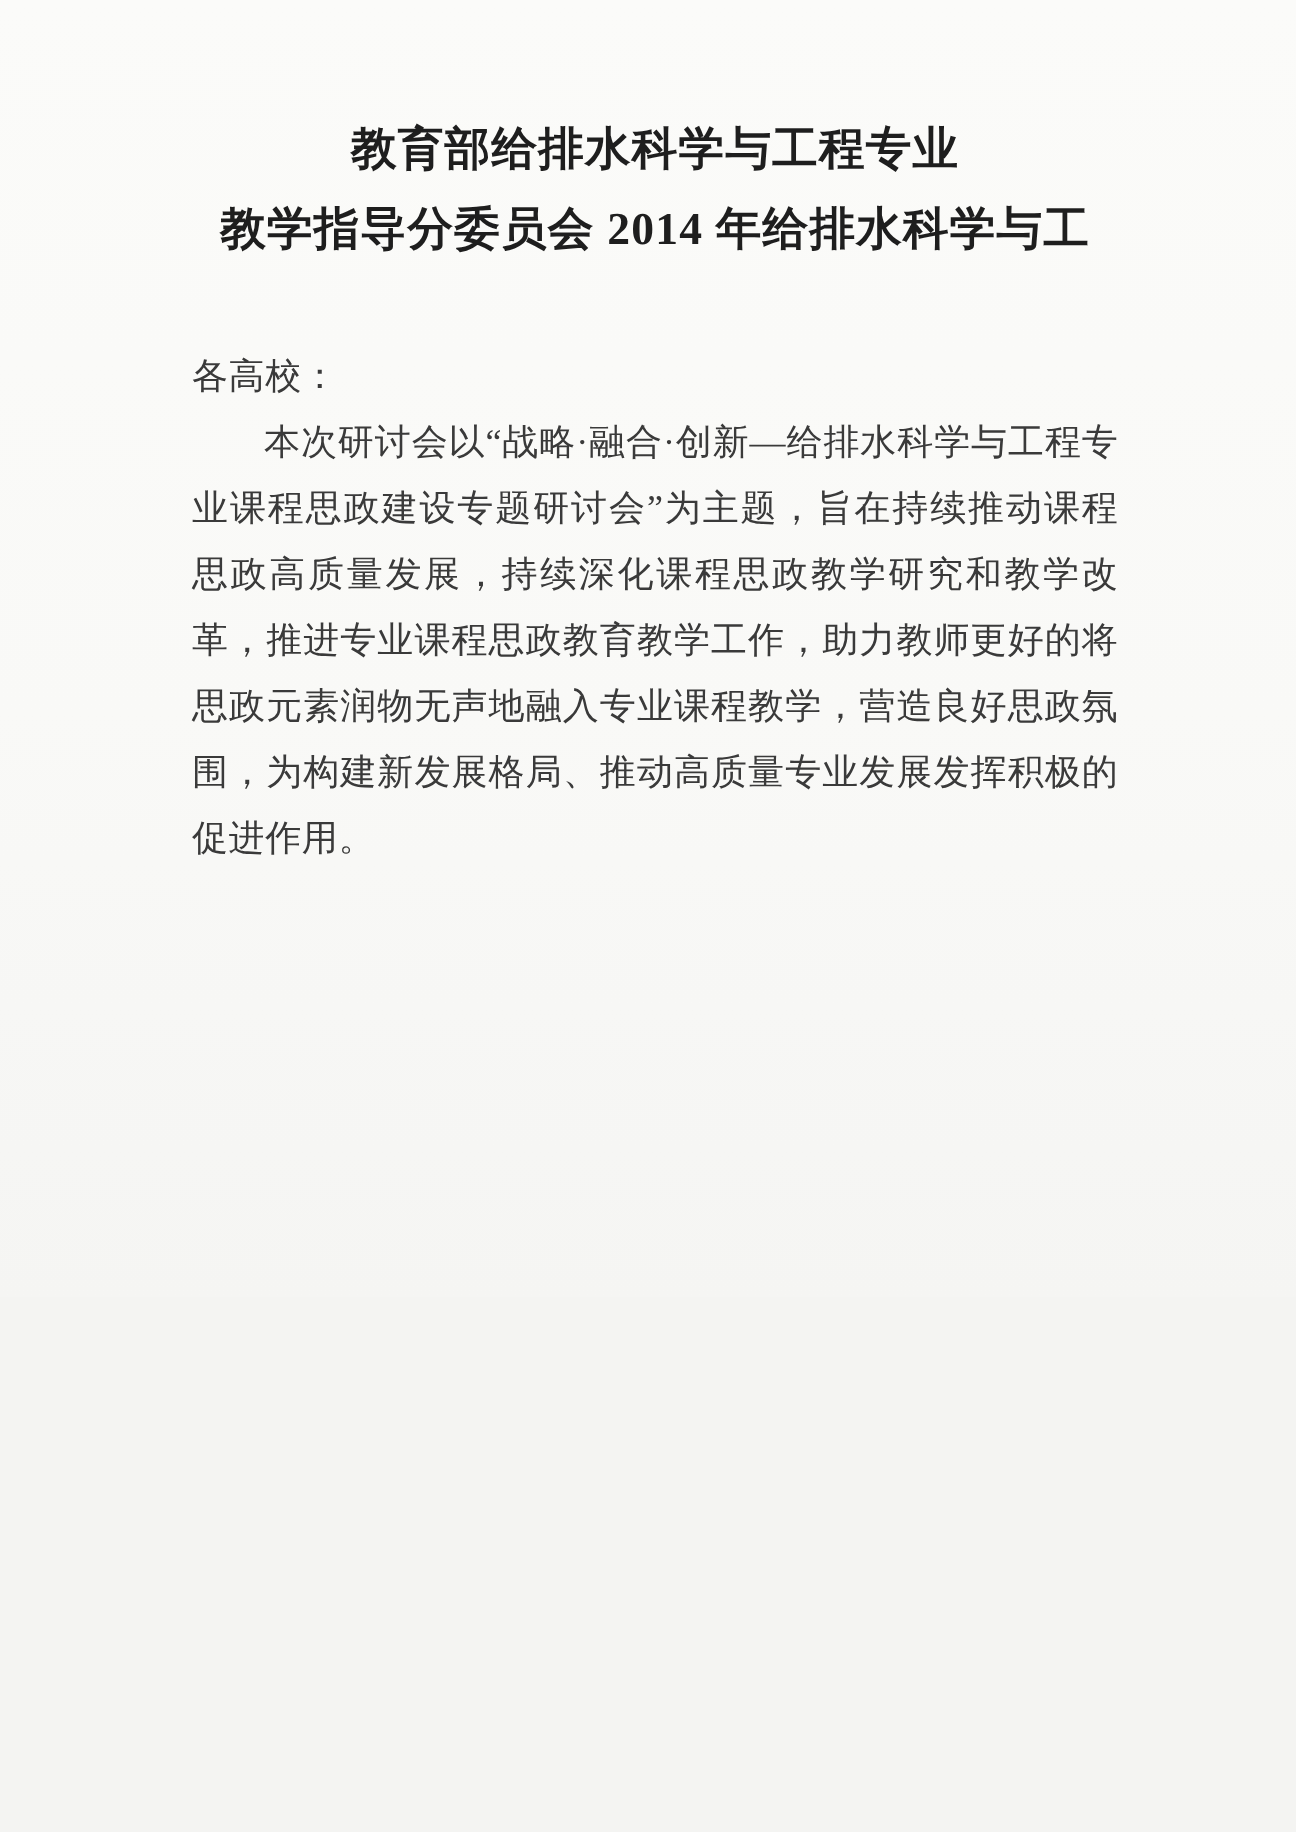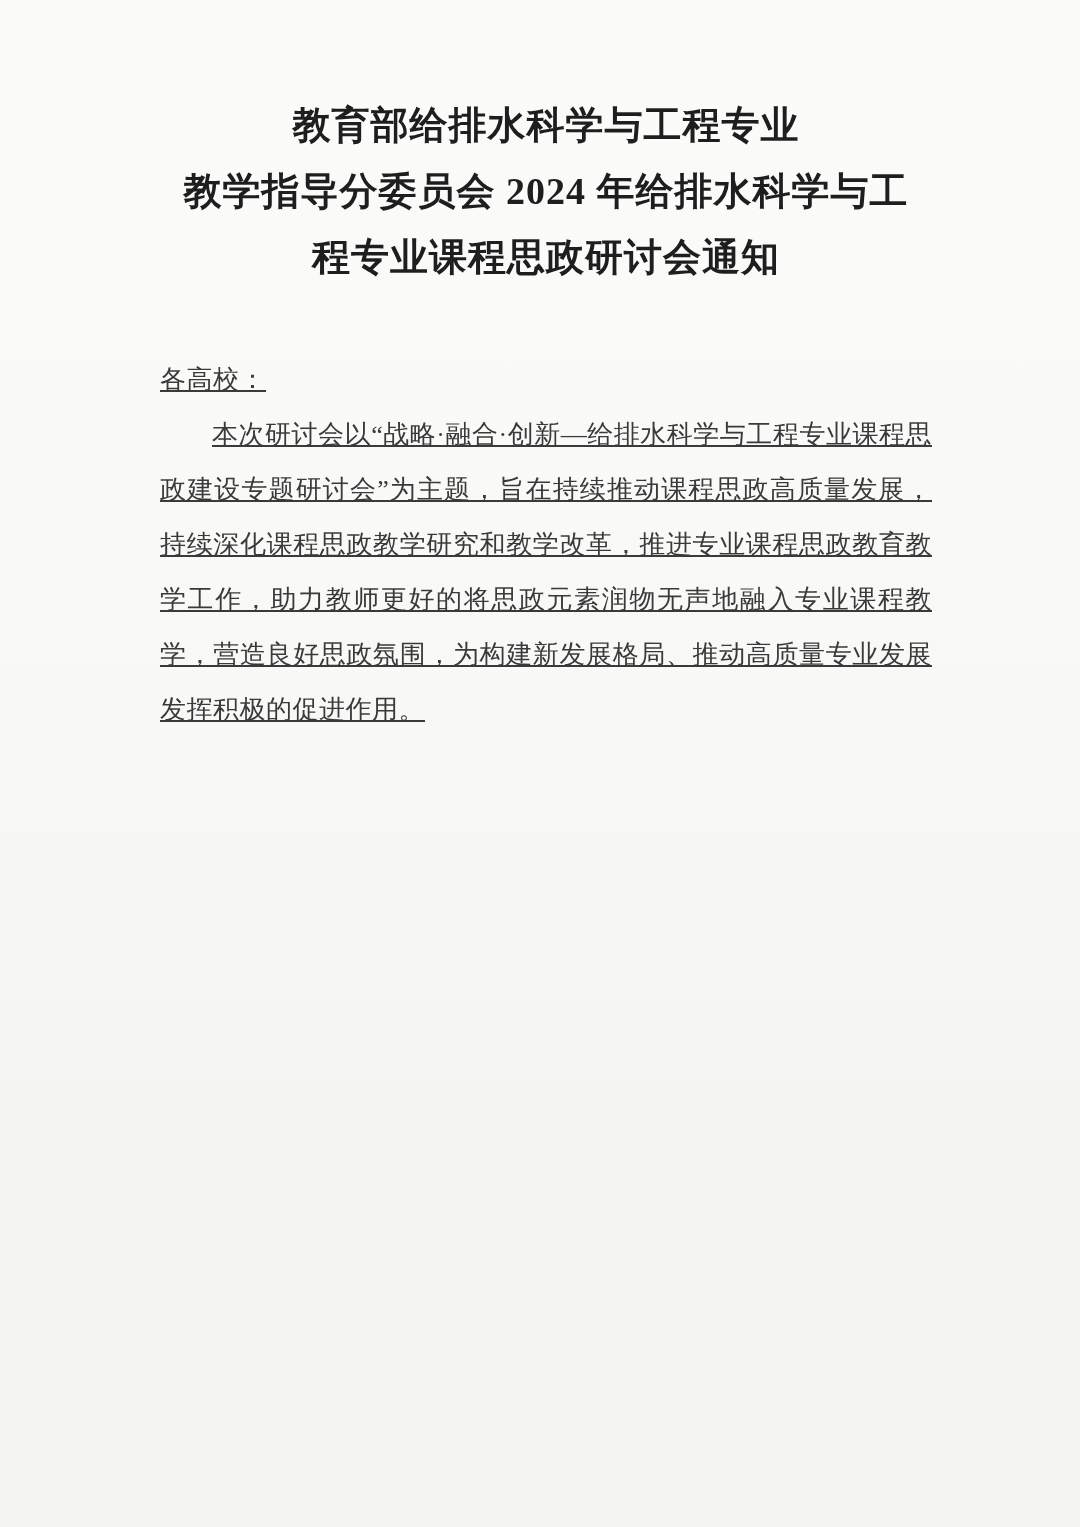--- a/index.html
+++ b/index.html
@@ -35,45 +35,43 @@
     letter-spacing: 1px;
   }
 
   .title-line {
     white-space: nowrap;
   }
 
   .doc-body {
     margin-top: 62px;
     color: #3a3a3a;
-    font-size: 26px;
+    font-size: 30px;
     line-height: 55px;
     text-align: justify;
     letter-spacing: 0.5px;
-    text-decoration: underline;
   }
 
   .salutation {
     text-indent: 0;
   }
 
   .para {
     text-indent: 2em;
   }
 </style>
 </head>
 <body>
 
 <div class="page">
   <div class="page-inner">
 
     <header class="doc-title">
       <div class="title-line">教育部给排水科学与工程专业</div>
-      <div class="title-line">教学指导分委员会 2024 年给排水科学与工</div>
-      <div class="title-line">程专业课程思政研讨会通知</div>
+      <div class="title-line">教学指导分委员会 2014 年给排水科学与工</div>
     </header>
 
     <main class="doc-body">
       <p class="salutation">各高校：</p>
 
 
       <p class="para">本次研讨会以“战略·融合·创新—给排水科学与工程专业课程思政建设专题研讨会”为主题，旨在持续推动课程思政高质量发展，持续深化课程思政教学研究和教学改革，推进专业课程思政教育教学工作，助力教师更好的将思政元素润物无声地融入专业课程教学，营造良好思政氛围，为构建新发展格局、推动高质量专业发展发挥积极的促进作用。</p>
     </main>
 
   </div>

